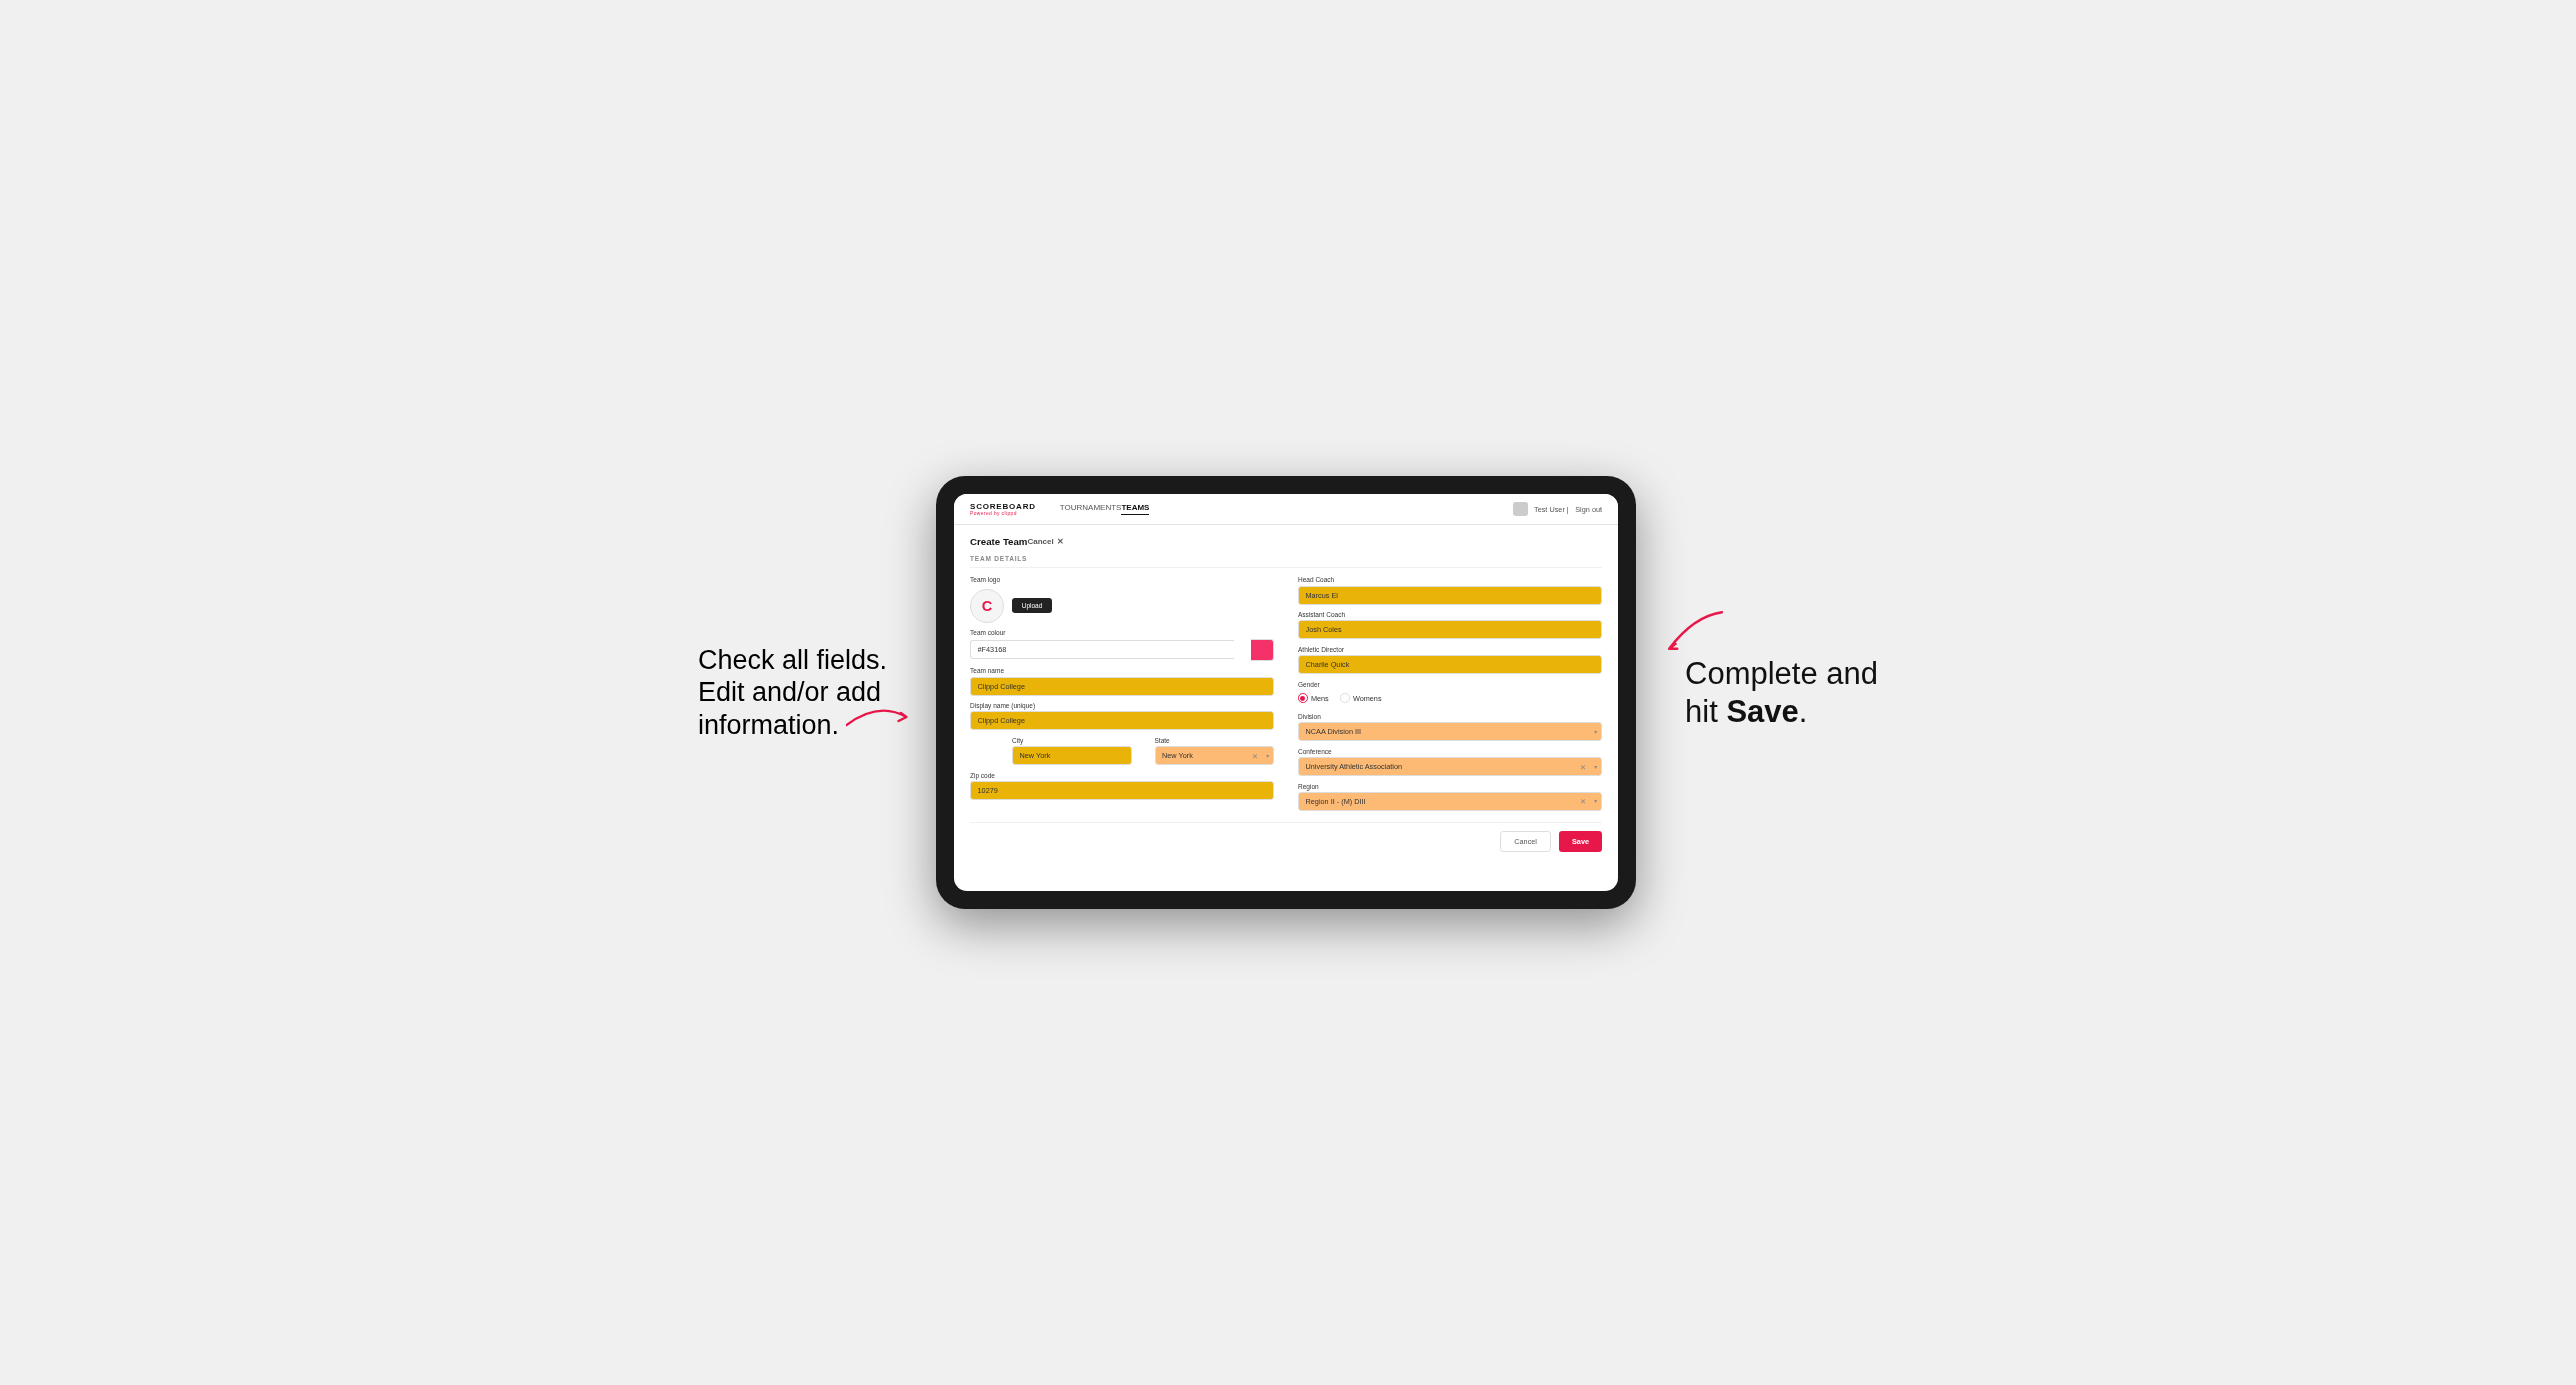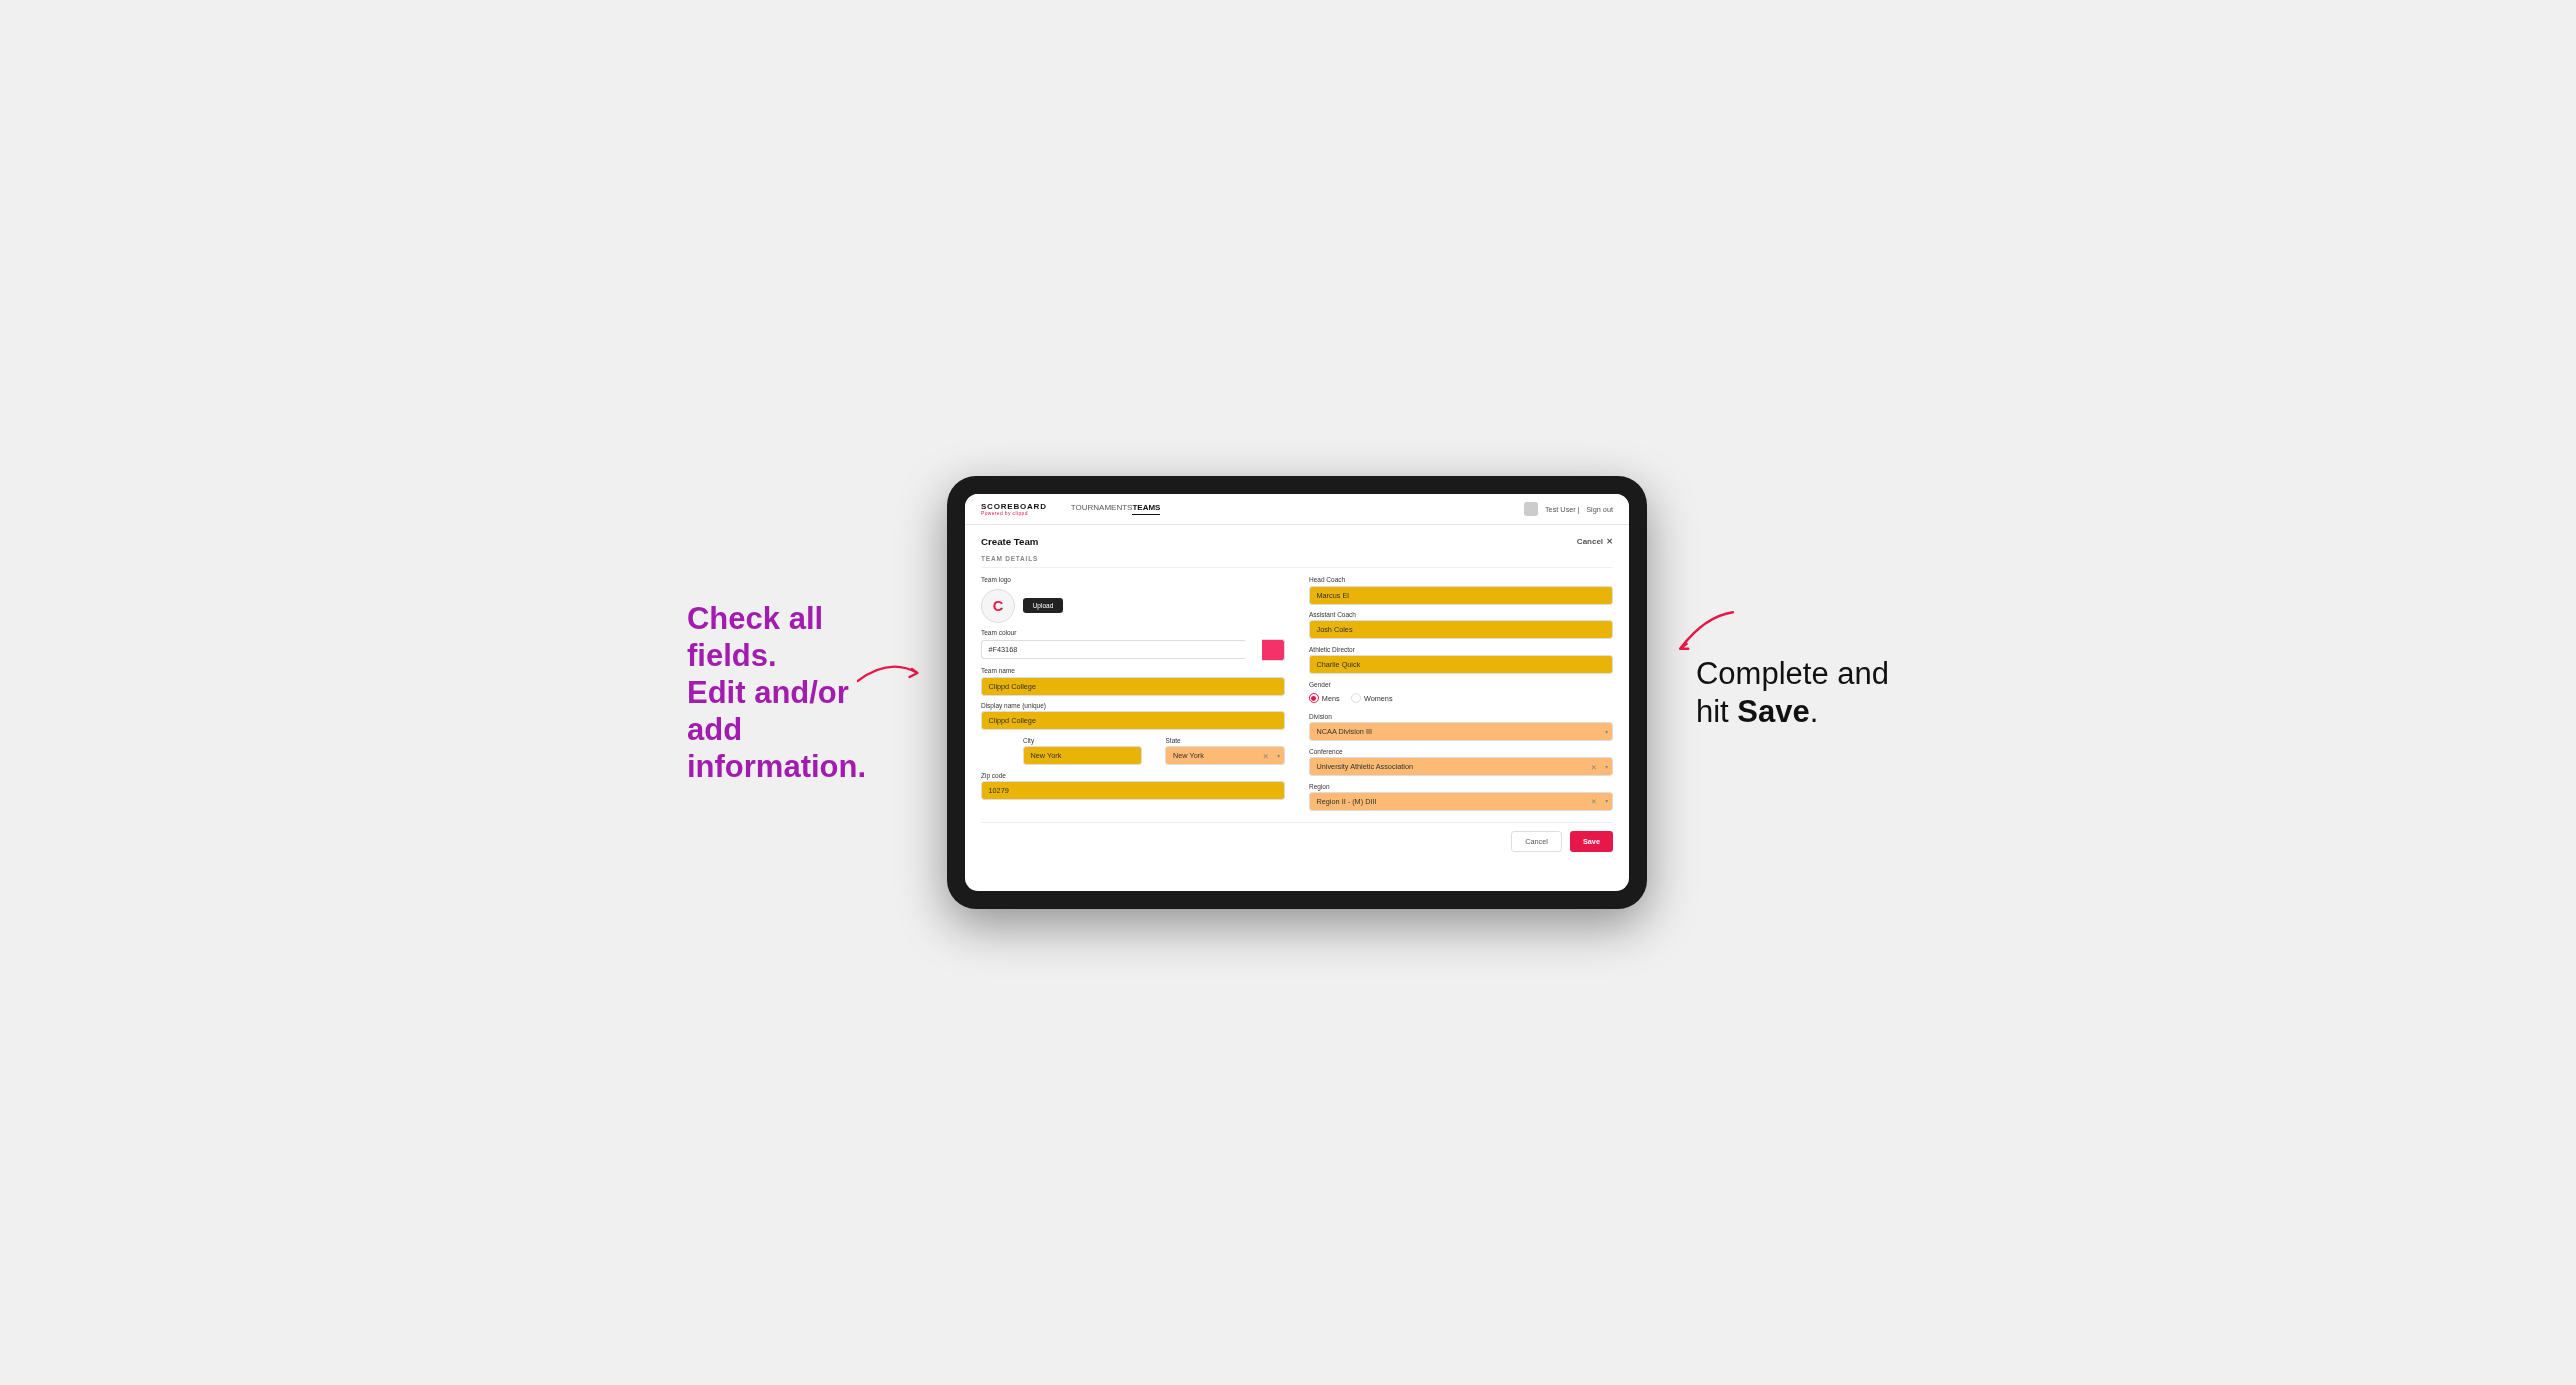--- a/index.html
+++ b/index.html
@@ -22,23 +22,23 @@
     }
 
     .left-annotations {
       display: flex;
       flex-direction: column;
       gap: 0;
       max-width: 211px;
     }
 
     .annotation-text {
-      font-size: 31px;
-      font-weight: 700;
-      color: #a21caf;
+      font-size: 27px;
+      font-weight: 400;
+      color: #000000;
       line-height: 1.2;
     }
 
     .right-annotation {
       font-size: 31px;
       color: #111;
       max-width: 211px;
       line-height: 1.2;
     }
 
@@ -127,21 +127,20 @@
       padding: 11.3px 16px;
       background: #fff;
     }
 
     .page-title {
       font-size: 9.7px;
       font-weight: 600;
       color: #111;
       margin-bottom: 8px;
       display: flex;
-      justify-content: space-between;
       align-items: center;
     }
 
     .cancel-btn-top {
       font-size: 8px;
       color: #555;
       cursor: pointer;
       display: flex;
       align-items: center;
       gap: 3.2px;

